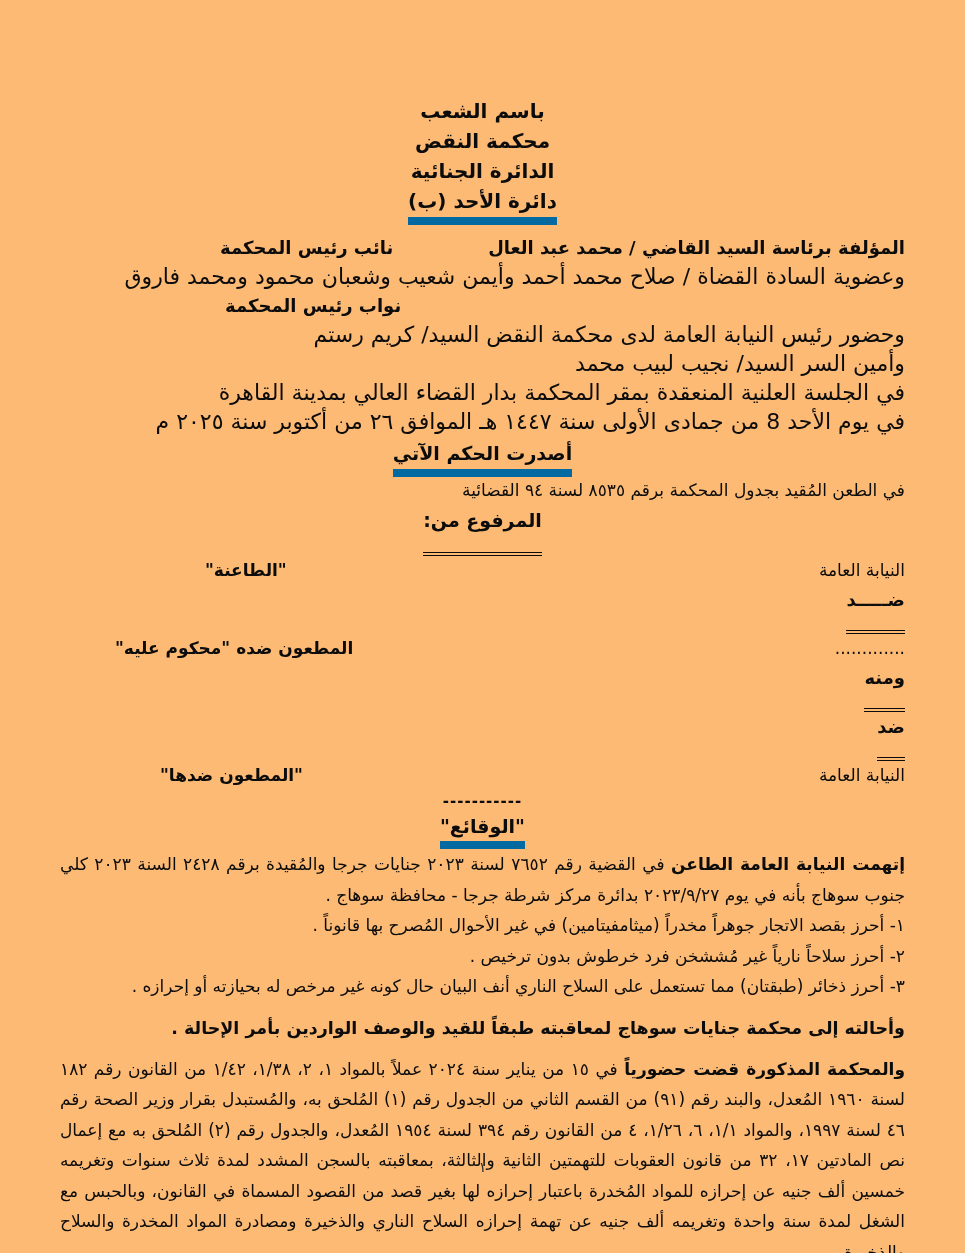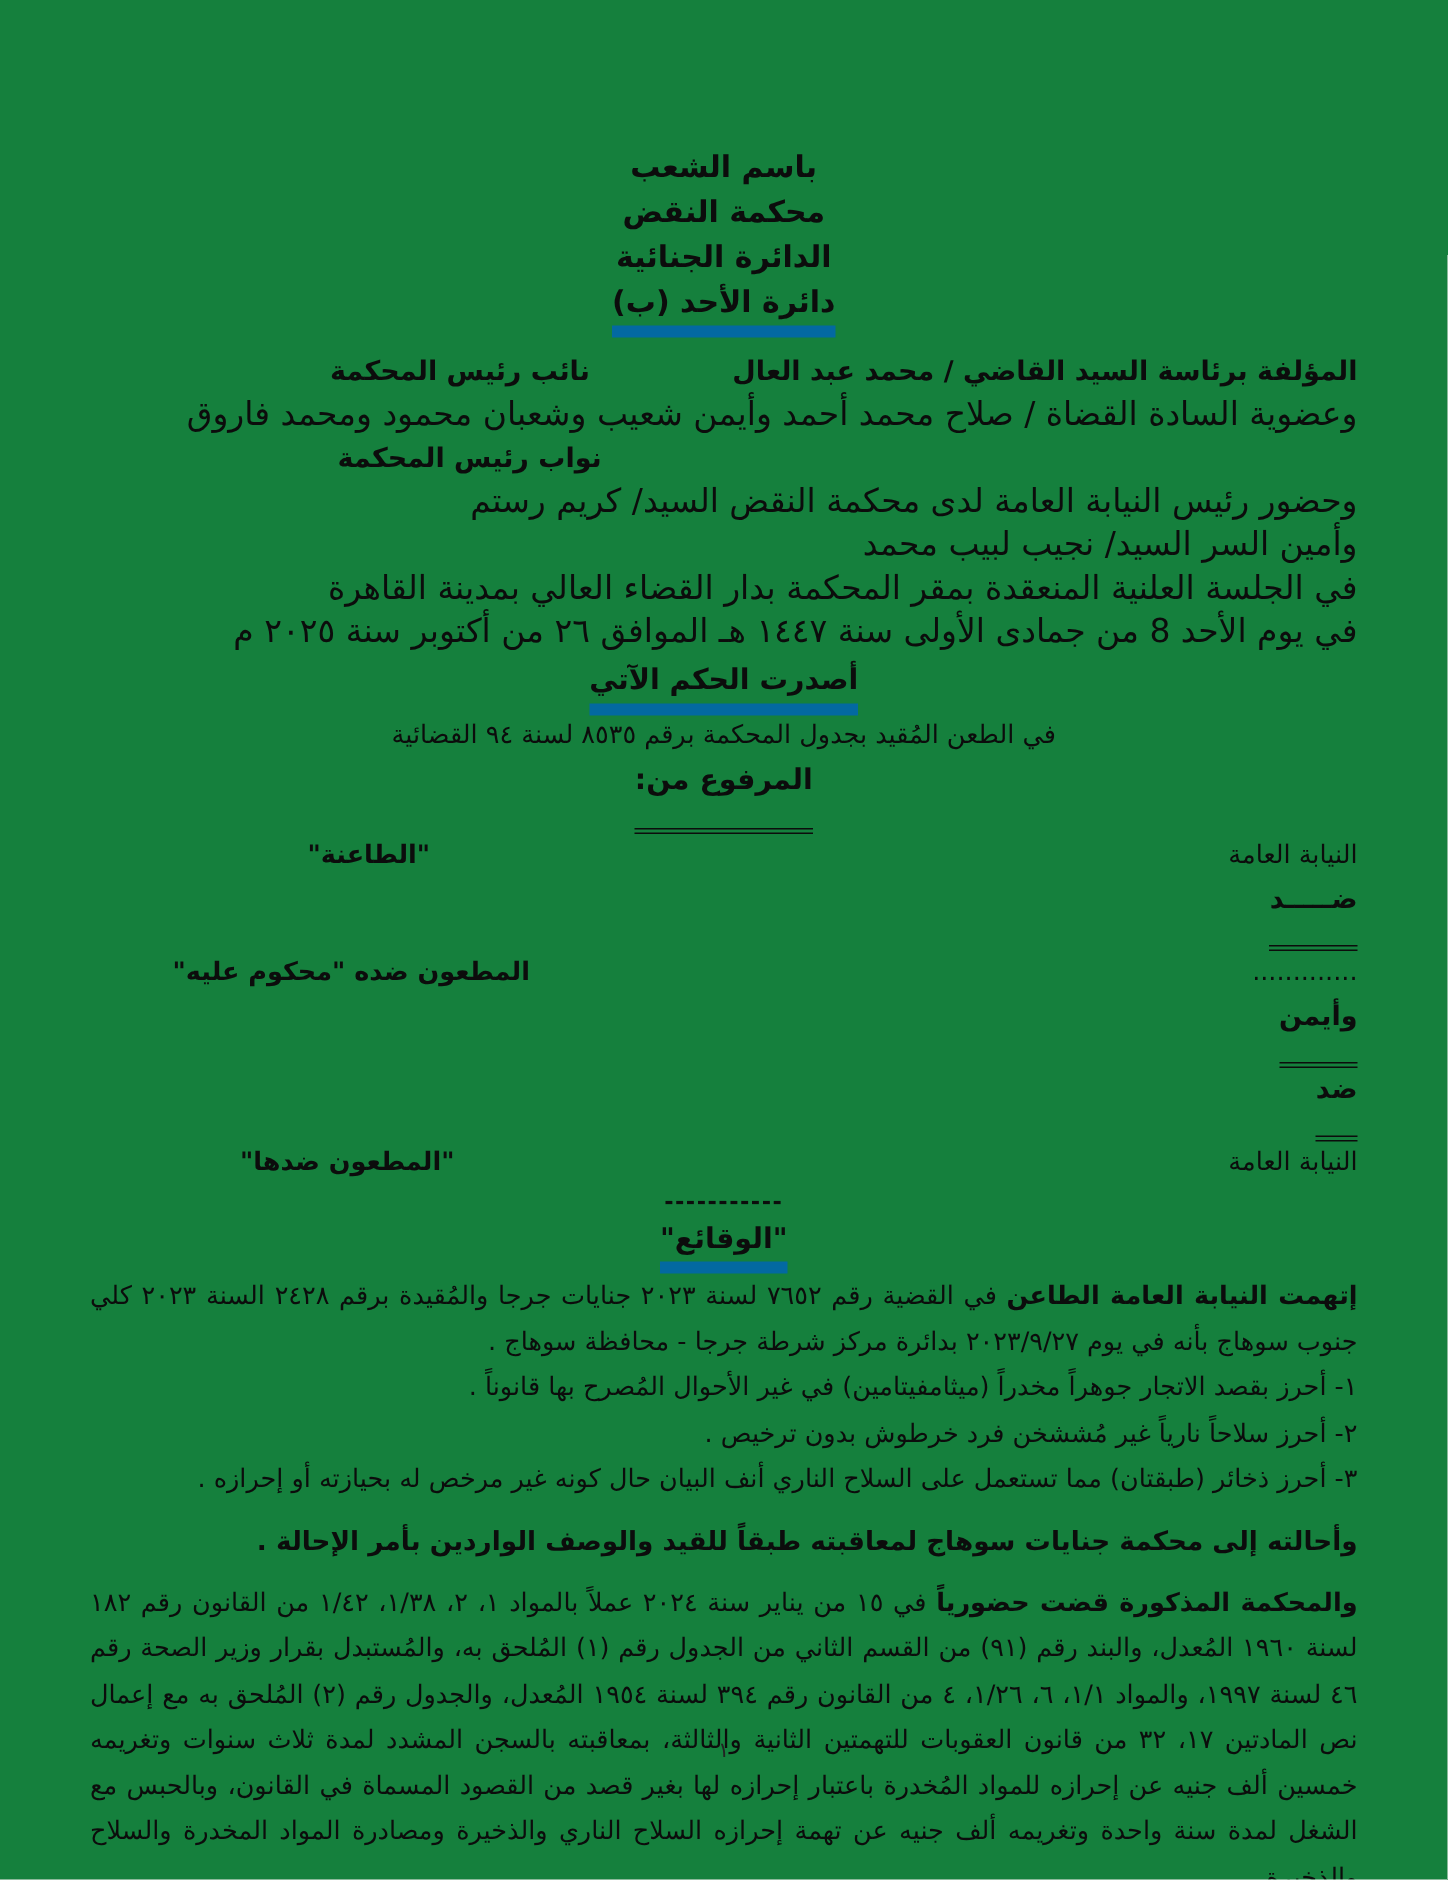--- a/index.html
+++ b/index.html
@@ -1,20 +1,20 @@
 <!DOCTYPE html>
 <html lang="ar" dir="rtl"><head>
 <meta charset="utf-8">
 <style>
   html,body{margin:0;padding:0;background:#e8e8e8;}
   .page{
     position:relative;
     width:965px;height:1253px;
     margin:0 auto;
-    background:#15803d;
+    background:#fdba74;
     color:#0c0c0c;
     font-family:"DejaVu Sans", sans-serif;
     direction:rtl;
     overflow:hidden;
     box-sizing:border-box;
     padding:96px 60px 0 60px;
   }
   .center{text-align:center;}
   .bold{font-weight:bold;}
   
@@ -23,21 +23,21 @@
   .dbl{border-bottom:4px double #0c0c0c;padding-bottom:16px;display:inline-block;}
   
   .panel{margin-top:8px;}
   .panel-row{display:flex;justify-content:space-between;align-items:baseline;
     font-size:18px;font-weight:bold;line-height:29px;}
   .pl-160{padding-left:160px;}
   .solo-left{font-size:18px;font-weight:bold;line-height:29px;text-align:left;padding-left:165px;}
   .panel-line{font-size:22px;font-weight:normal;line-height:29px;text-align:right;}
   
   .issued{font-size:19px;line-height:30px;margin-top:2px;}
-  .appeal-ref{font-size:17px;line-height:27px;text-align:center;}
+  .appeal-ref{font-size:17px;line-height:27px;}
   .raised-from{font-size:19px;line-height:31px;margin-top:1px;}
   
   .party-row{display:flex;justify-content:space-between;align-items:baseline;
     font-size:17px;line-height:29px;}
   .party-row .role{font-weight:bold;}
   .pl-145{padding-left:145px;}
   .pl-55{padding-left:55px;}
   .pl-100{padding-left:100px;}
   .vs{font-size:18px;font-weight:bold;line-height:29px;text-align:right;}
   .divider{font-size:15px;font-weight:bold;line-height:22px;text-align:center;letter-spacing:1px;}
@@ -89,21 +89,21 @@
       <span class="role">"الطاعنة"</span>
     </div>
     <div class="vs">
       <span class="dbl">ضـــــد</span>
     </div>
     <div class="party-row pl-55">
       <span>.............</span>
       <span class="role">المطعون ضده "محكوم عليه"</span>
     </div>
     <div class="vs">
-      <span class="dbl">وأيمن</span>
+      <span class="dbl">ومنه</span>
     </div>
     <div class="vs">
       <span class="dbl">ضد</span>
     </div>
     <div class="party-row pl-100">
       <span>النيابة العامة</span>
       <span class="role">"المطعون ضدها"</span>
     </div>
     <div class="divider">-----------</div>
   </div>

